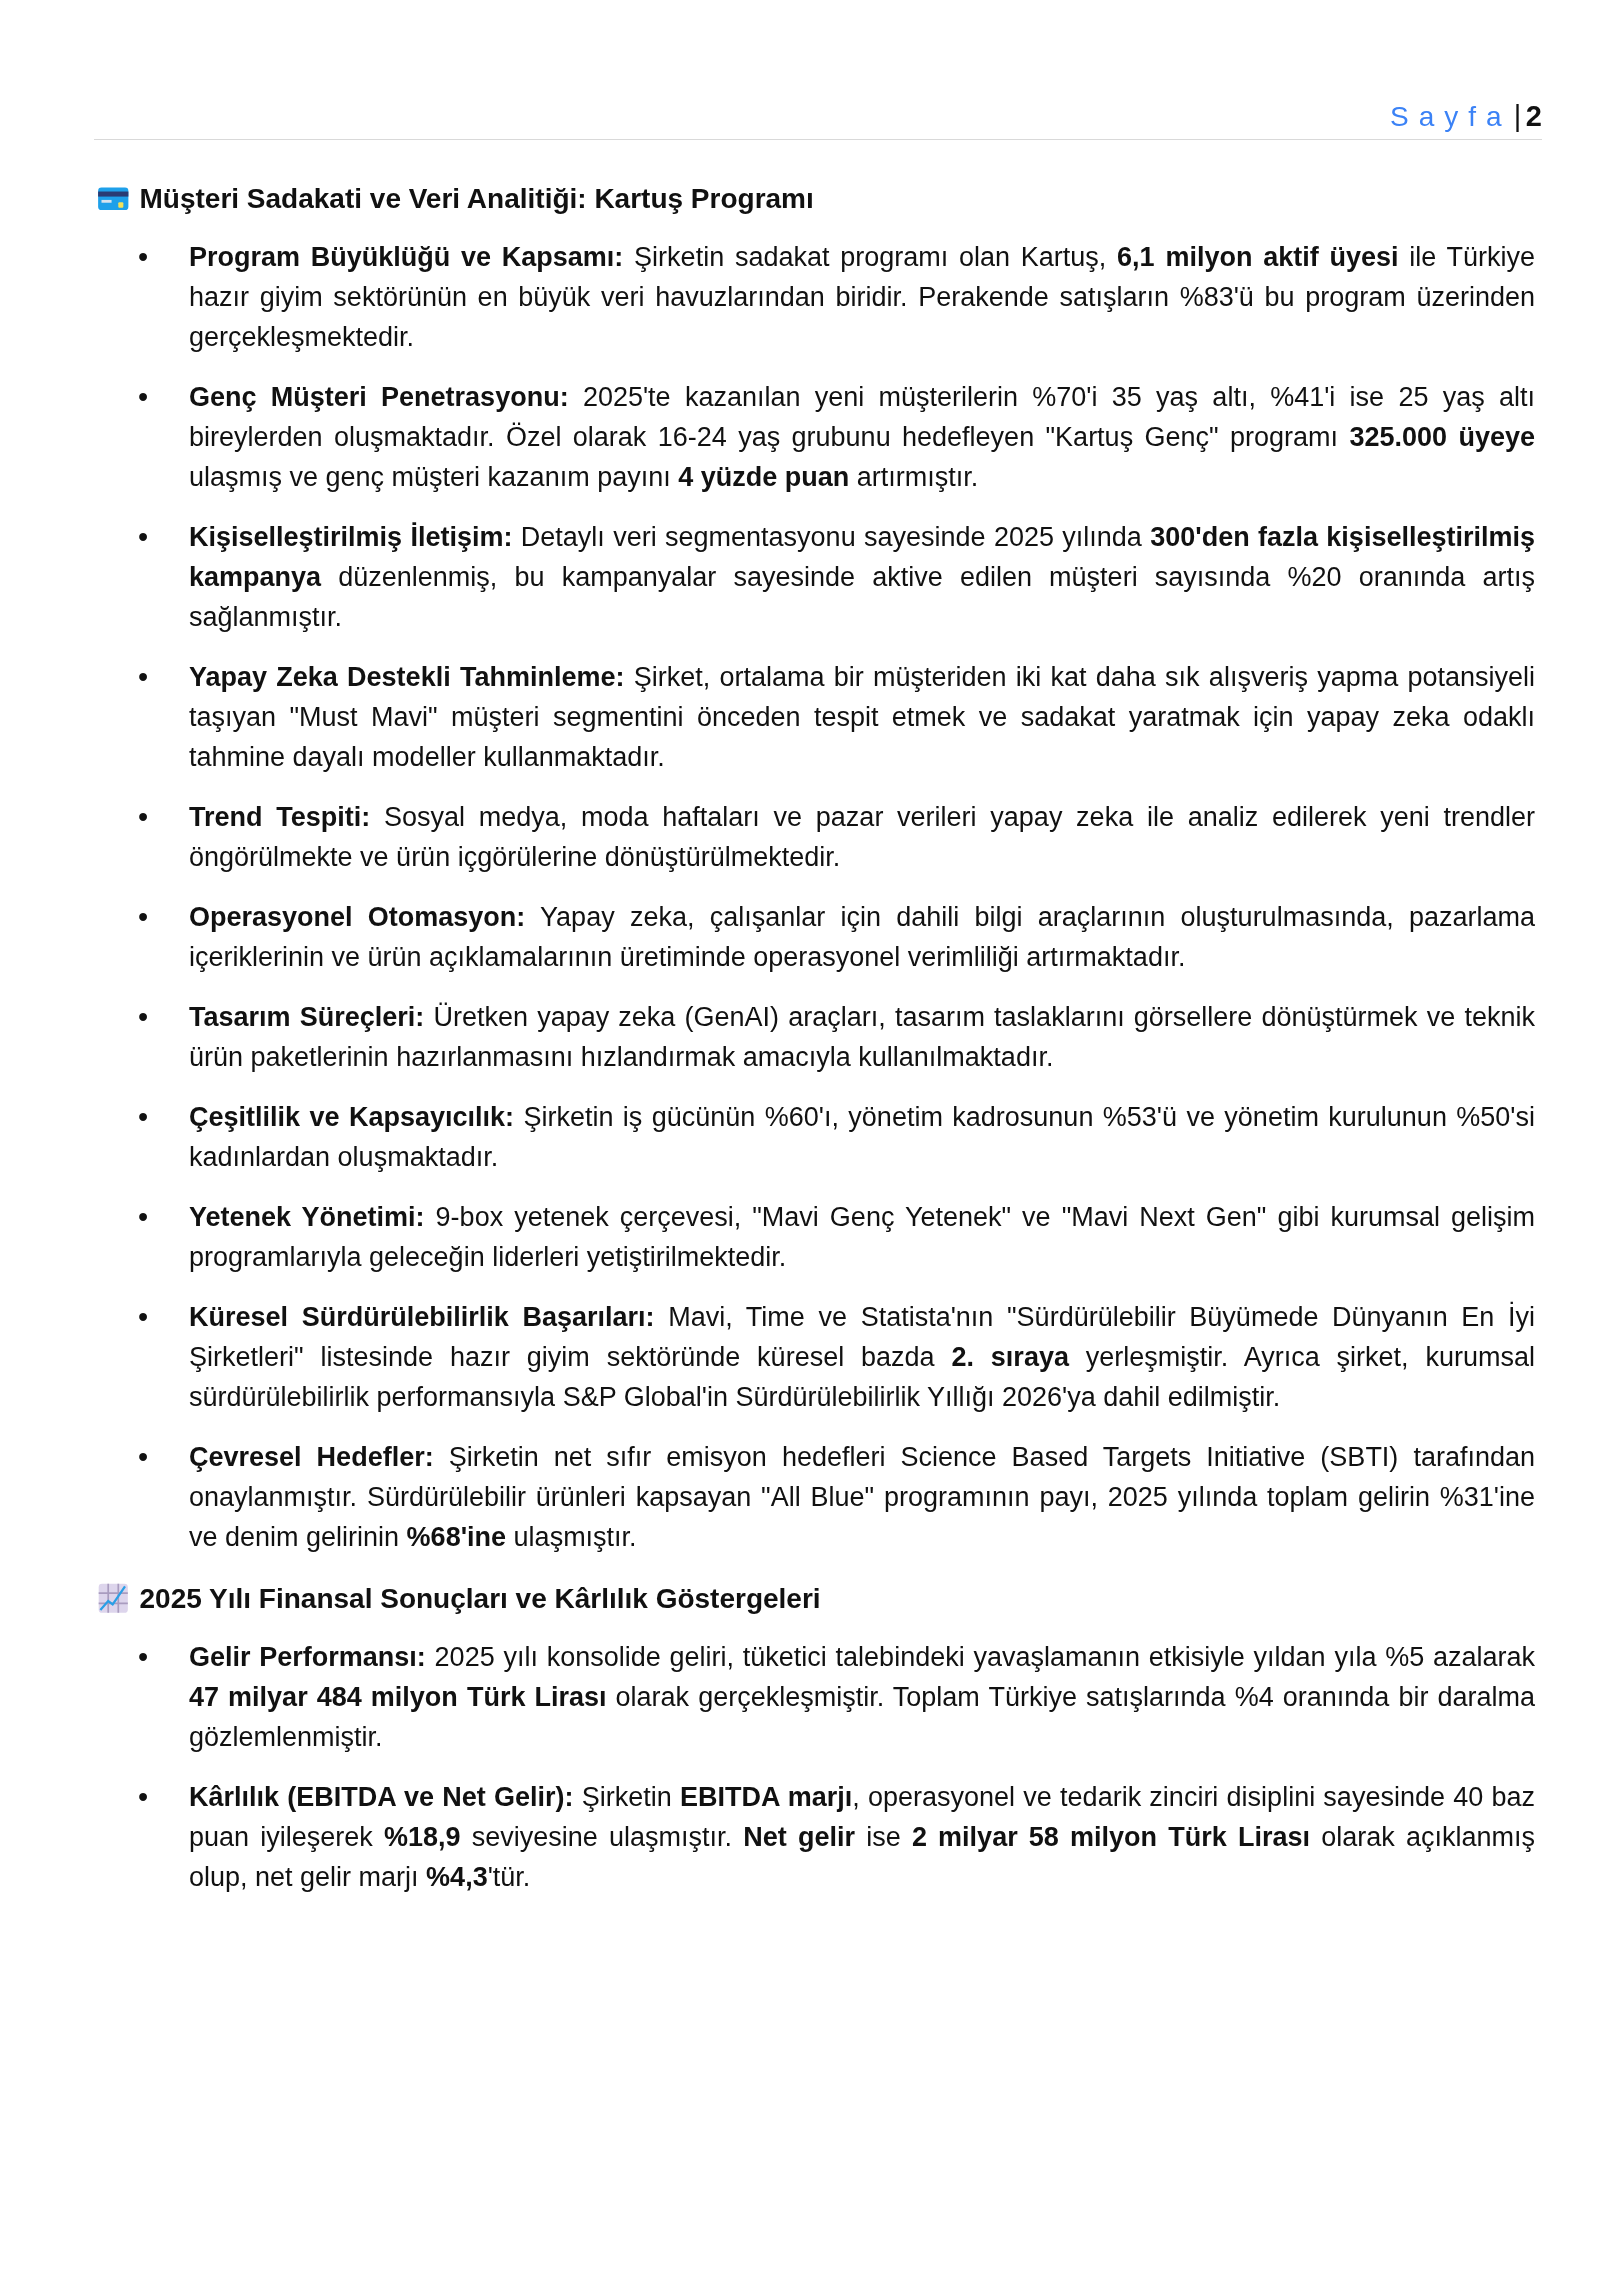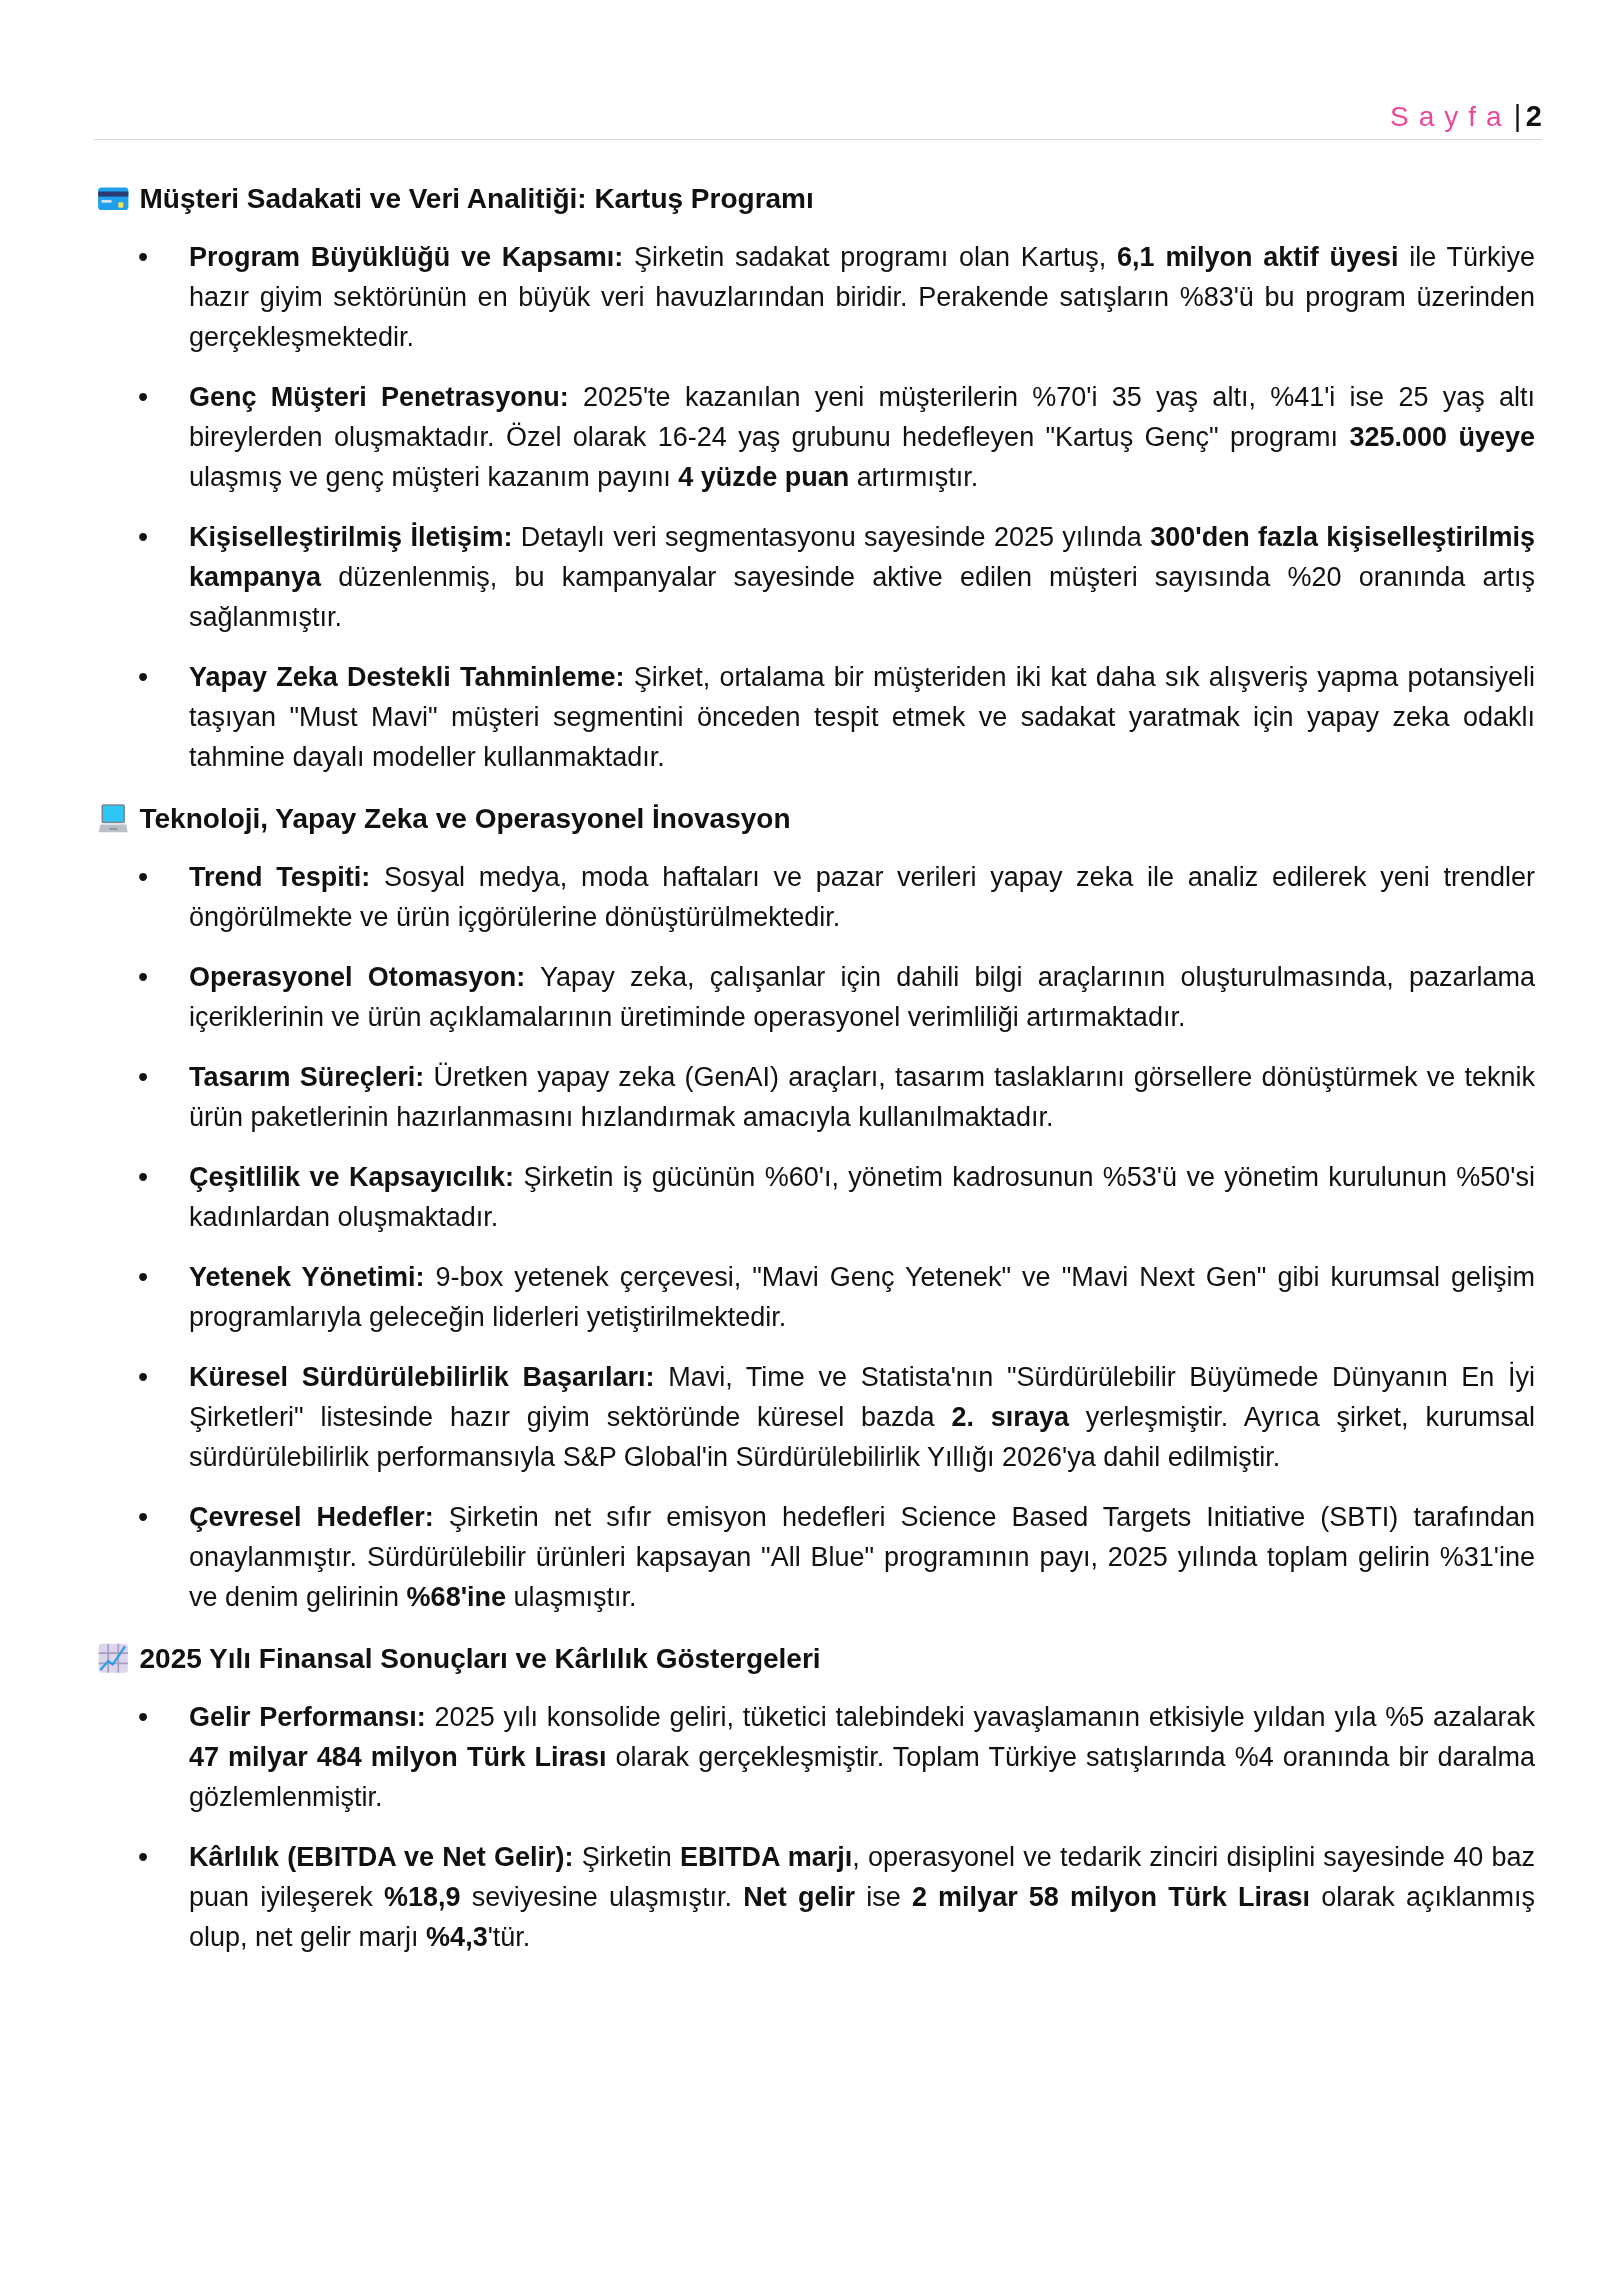--- a/index.html
+++ b/index.html
@@ -5,21 +5,21 @@
   html, body { margin: 0; padding: 0; background: #ffffff; }
   body {
     width: 1623px; height: 2295px; position: relative; overflow: hidden;
     font-family: "Liberation Sans", sans-serif; color: #111111;
   }
   .header {
     position: absolute; left: 94px; top: 94px; width: 1448px; height: 45px;
     border-bottom: 1.7px solid #d9d9d9;
     display: flex; justify-content: flex-end; align-items: center;
   }
-  .header .word { color: #ec4899; font-size: 28px; letter-spacing: 10px; }
+  .header .word { color: #3b82f6; font-size: 28px; letter-spacing: 10px; }
   .header .sep { color: #111; font-size: 29px; margin: 0 4.5px 0 2.2px; }
   .header .num { color: #111; font-size: 29px; font-weight: bold; }
 
   .content { position: absolute; left: 97px; top: 177px; width: 1438px; }
   .section-title {
     display: flex; align-items: center; font-weight: bold; font-size: 28px;
     height: 43px; margin-bottom: 17px;
   }
   .section-title .ico { width: 32.5px; height: 32.5px; margin-right: 10px; flex: none; }
   .section + .section { margin-top: 15.7px; }
@@ -58,31 +58,20 @@
     </div>
     <ul class="items">
       <li><b>Program Büyüklüğü ve Kapsamı:</b><span> Şirketin sadakat programı olan Kartuş, </span><b>6,1 milyon aktif üyesi</b><span> ile Türkiye hazır giyim sektörünün en büyük veri havuzlarından biridir. Perakende satışların %83'ü bu program üzerinden gerçekleşmektedir.</span></li>
       <li><b>Genç Müşteri Penetrasyonu:</b><span> 2025'te kazanılan yeni müşterilerin %70'i 35 yaş altı, %41'i ise 25 yaş altı bireylerden oluşmaktadır. Özel olarak 16-24 yaş grubunu hedefleyen "Kartuş Genç" programı </span><b>325.000 üyeye</b><span> ulaşmış ve genç müşteri kazanım payını </span><b>4 yüzde puan</b><span> artırmıştır.</span></li>
       <li><b>Kişiselleştirilmiş İletişim:</b><span> Detaylı veri segmentasyonu sayesinde 2025 yılında </span><b>300'den fazla kişiselleştirilmiş kampanya</b><span> düzenlenmiş, bu kampanyalar sayesinde aktive edilen müşteri sayısında %20 oranında artış sağlanmıştır.</span></li>
       <li><b>Yapay Zeka Destekli Tahminleme:</b><span> Şirket, ortalama bir müşteriden iki kat daha sık alışveriş yapma potansiyeli taşıyan "Must Mavi" müşteri segmentini önceden tespit etmek ve sadakat yaratmak için yapay zeka odaklı tahmine dayalı modeller kullanmaktadır.</span></li>
     </ul>
   </div>
 
   <div class="section">
-    <div class="section-title">
-      <span class="ico">
-        <svg width="32.5" height="32.5" viewBox="0 0 58 58">
-            <rect x="8" y="4" width="42" height="34" rx="3" fill="#7b8a99"></rect>
-            <rect x="11" y="7" width="36" height="28" fill="#2dc6f5"></rect>
-            <path d="M6 40 H52 L55 54 H3 Z" fill="#b9c0c7"></path>
-            <rect x="22" y="46" width="14" height="4" fill="#8e969e"></rect>
-          </svg>
-      </span>
-      <span>Teknoloji, Yapay Zeka ve Operasyonel İnovasyon</span>
-    </div>
     <ul class="items">
       <li><b>Trend Tespiti:</b><span> Sosyal medya, moda haftaları ve pazar verileri yapay zeka ile analiz edilerek yeni trendler öngörülmekte ve ürün içgörülerine dönüştürülmektedir.</span></li>
       <li><b>Operasyonel Otomasyon:</b><span> Yapay zeka, çalışanlar için dahili bilgi araçlarının oluşturulmasında, pazarlama içeriklerinin ve ürün açıklamalarının üretiminde operasyonel verimliliği artırmaktadır.</span></li>
       <li><b>Tasarım Süreçleri:</b><span> Üretken yapay zeka (GenAI) araçları, tasarım taslaklarını görsellere dönüştürmek ve teknik ürün paketlerinin hazırlanmasını hızlandırmak amacıyla kullanılmaktadır.</span></li>
     </ul>
   </div>
 
   <div class="section">
     <ul class="items">
       <li><b>Çeşitlilik ve Kapsayıcılık:</b><span> Şirketin iş gücünün %60'ı, yönetim kadrosunun %53'ü ve yönetim kurulunun %50'si kadınlardan oluşmaktadır.</span></li>

